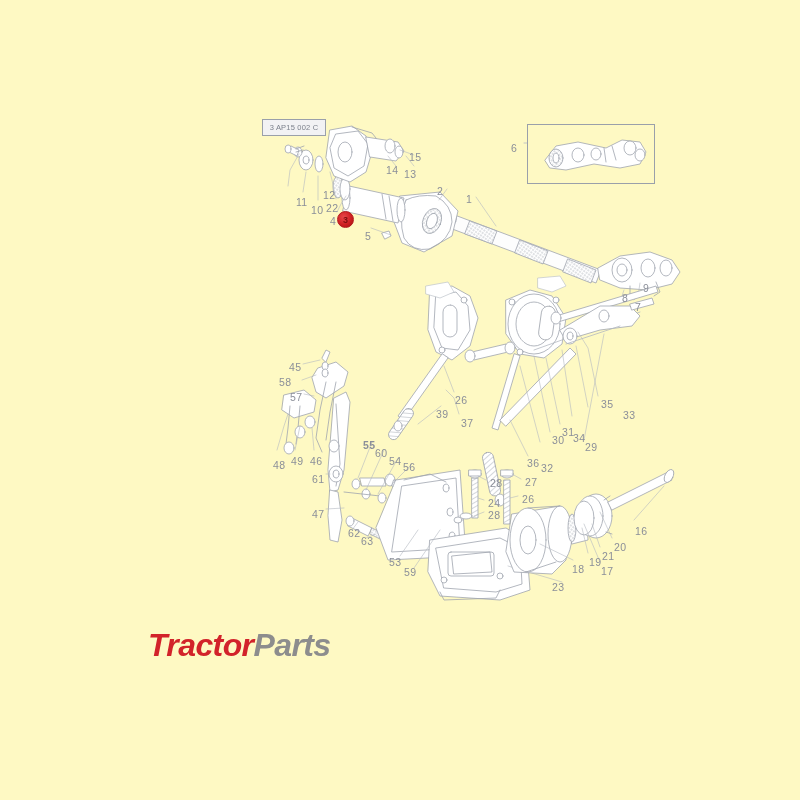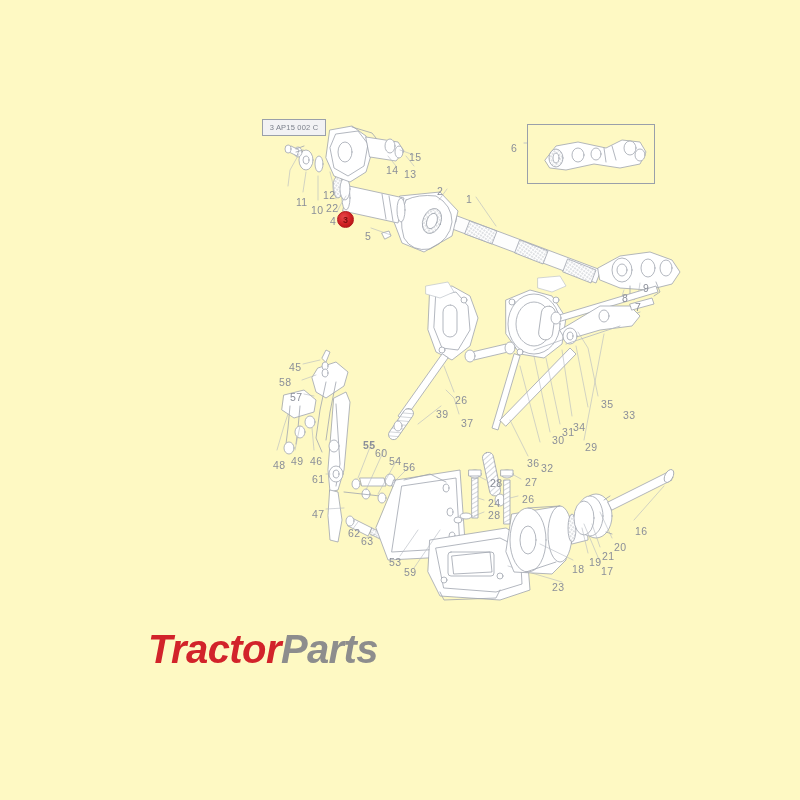--- a/index.html
+++ b/index.html
@@ -73,21 +73,21 @@
     user-select: none;
   }
   .logo-line {
     font-family: "Liberation Sans", sans-serif;
     font-weight: bold;
     font-style: italic;
     line-height: 0.96;
     letter-spacing: -0.6px;
   }
   .logo-line1 { font-size: 27px; }
-  .logo-line2 { font-size: 40px; }
+  .logo-line2 { font-size: 32px; }
   .logo-gray { color: #8d8d8d; }
   .logo-red  { color: #d2232a; }
   .highlight-dot {
     position: absolute;
     left: 337px;
     top: 211px;
     width: 17px;
     height: 17px;
     border-radius: 50%;
     background: radial-gradient(circle at 38% 34%, #e8484a 0%, #cf1f22 55%, #9e1012 100%);
@@ -425,21 +425,21 @@
       <div class="callout" style="left: 279px; top: 377px;">58</div>
       <div class="callout" style="left: 290px; top: 392px;">57</div>
       <div class="callout" style="left: 273px; top: 460px;">48</div>
       <div class="callout" style="left: 291px; top: 456px;">49</div>
       <div class="callout" style="left: 310px; top: 456px;">46</div>
       <div class="callout" style="left: 455px; top: 395px;">26</div>
       <div class="callout" style="left: 436px; top: 409px;">39</div>
       <div class="callout" style="left: 461px; top: 418px;">37</div>
       <div class="callout" style="left: 601px; top: 399px;">35</div>
       <div class="callout" style="left: 589px; top: 410px; padding-left: 34px;">33</div>
-      <div class="callout" style="left: 573px; top: 422px; text-align: right;">34</div>
+      <div class="callout" style="left: 573px; top: 433px; text-align: right;">34</div>
       <div class="callout" style="left: 562px; top: 427px;">31</div>
       <div class="callout" style="left: 552px; top: 435px;">30</div>
       <div class="callout" style="left: 585px; top: 442px;">29</div>
       <div class="callout" style="left: 541px; top: 463px;">32</div>
       <div class="callout" style="left: 527px; top: 458px;">36</div>
       <div class="callout" style="left: 363px; top: 440px; font-weight: bold;">55</div>
       <div class="callout" style="left: 375px; top: 448px;">60</div>
       <div class="callout" style="left: 389px; top: 456px;">54</div>
       <div class="callout" style="left: 403px; top: 462px;">56</div>
       <div class="callout" style="left: 312px; top: 474px;">61</div>

